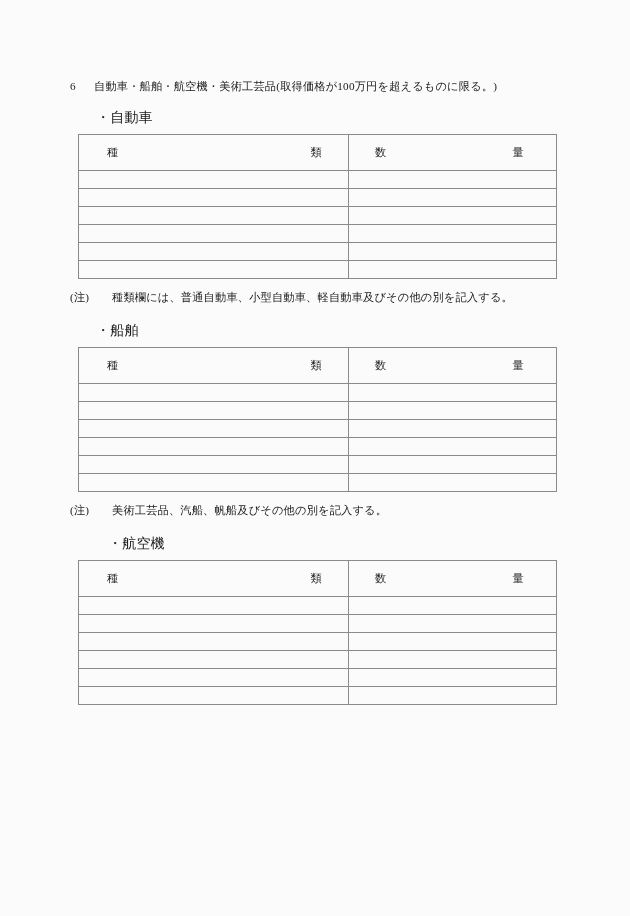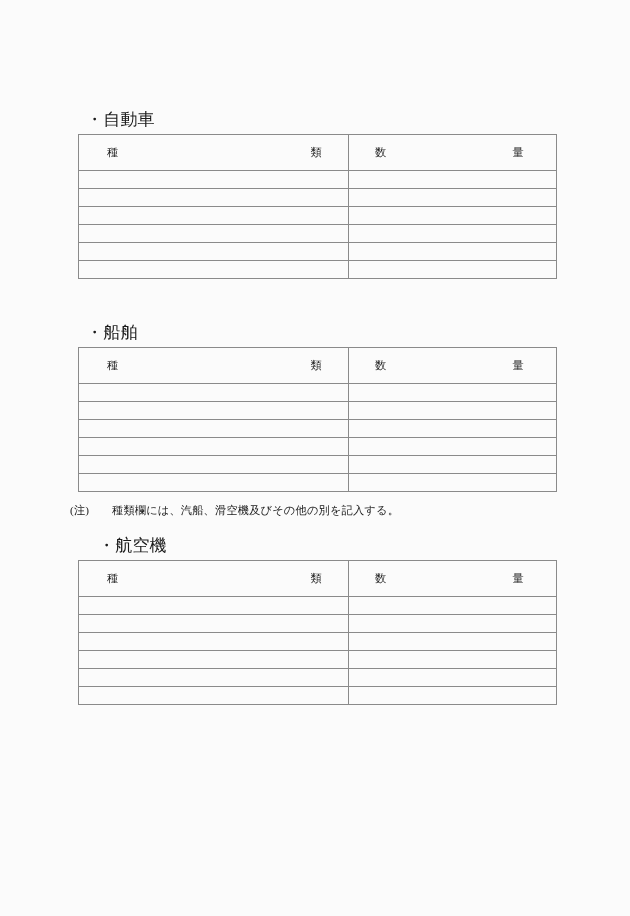--- a/index.html
+++ b/index.html
@@ -33,22 +33,22 @@
     line-height: 1.2;
   }
   .section-heading .num {
     display: inline-block;
     min-width: 24px;
   }
 
   
   .sub-label {
     position: absolute;
-    left: 86px;
-    font-size: 17px;
+    left: 96px;
+    font-size: 14px;
     letter-spacing: 0.2px;
     white-space: nowrap;
     line-height: 1.2;
     text-align: right;
   }
 
   
   .grid {
     position: absolute;
     left: 78px;
@@ -98,20 +98,23 @@
   .note .note-tag {
     display: inline-block;
     min-width: 42px;
   }
 </style>
 </head>
 <body>
 
 <div class="page">
 
+  <div class="section-heading">
+    <span class="num">6</span><span>自動車・船舶・航空機・美術工芸品(取得価格が100万円を超えるものに限る。)</span>
+  </div>
 
   <div class="sub-label" style="top:110px;">・自動車</div>
 
   <table class="grid" style="top:134px;">
     <colgroup>
         <col class="c-type">
         <col class="c-qty">
       </colgroup>
     <thead>
       <tr>
@@ -150,20 +153,23 @@
           <td></td>
           <td></td>
         </tr>
       <tr>
           <td></td>
           <td></td>
         </tr>
     </tbody>
   </table>
 
+  <div class="note" style="top:291px;">
+    <span class="note-tag">(注)</span><span>種類欄には、普通自動車、小型自動車、軽自動車及びその他の別を記入する。</span>
+  </div>
 
   <div class="sub-label" style="top:323px;">・船舶</div>
 
   <table class="grid" style="top:347px;">
     <colgroup>
         <col class="c-type">
         <col class="c-qty">
       </colgroup>
     <thead>
       <tr>
@@ -203,21 +209,21 @@
           <td></td>
         </tr>
       <tr>
           <td></td>
           <td></td>
         </tr>
     </tbody>
   </table>
 
   <div class="note" style="top:504px;">
-    <span class="note-tag">(注)</span><span>種類欄には、汽船、滑空機及びその他の別を記入する。</span>
+    <span class="note-tag">(注)</span><span>美術工芸品、汽船、帆船及びその他の別を記入する。</span>
   </div>
 
   <div class="sub-label" style="top:536px;margin-left:12px;">・航空機</div>
 
   <table class="grid" style="top:560px;">
     <colgroup>
         <col class="c-type">
         <col class="c-qty">
       </colgroup>
     <thead>

